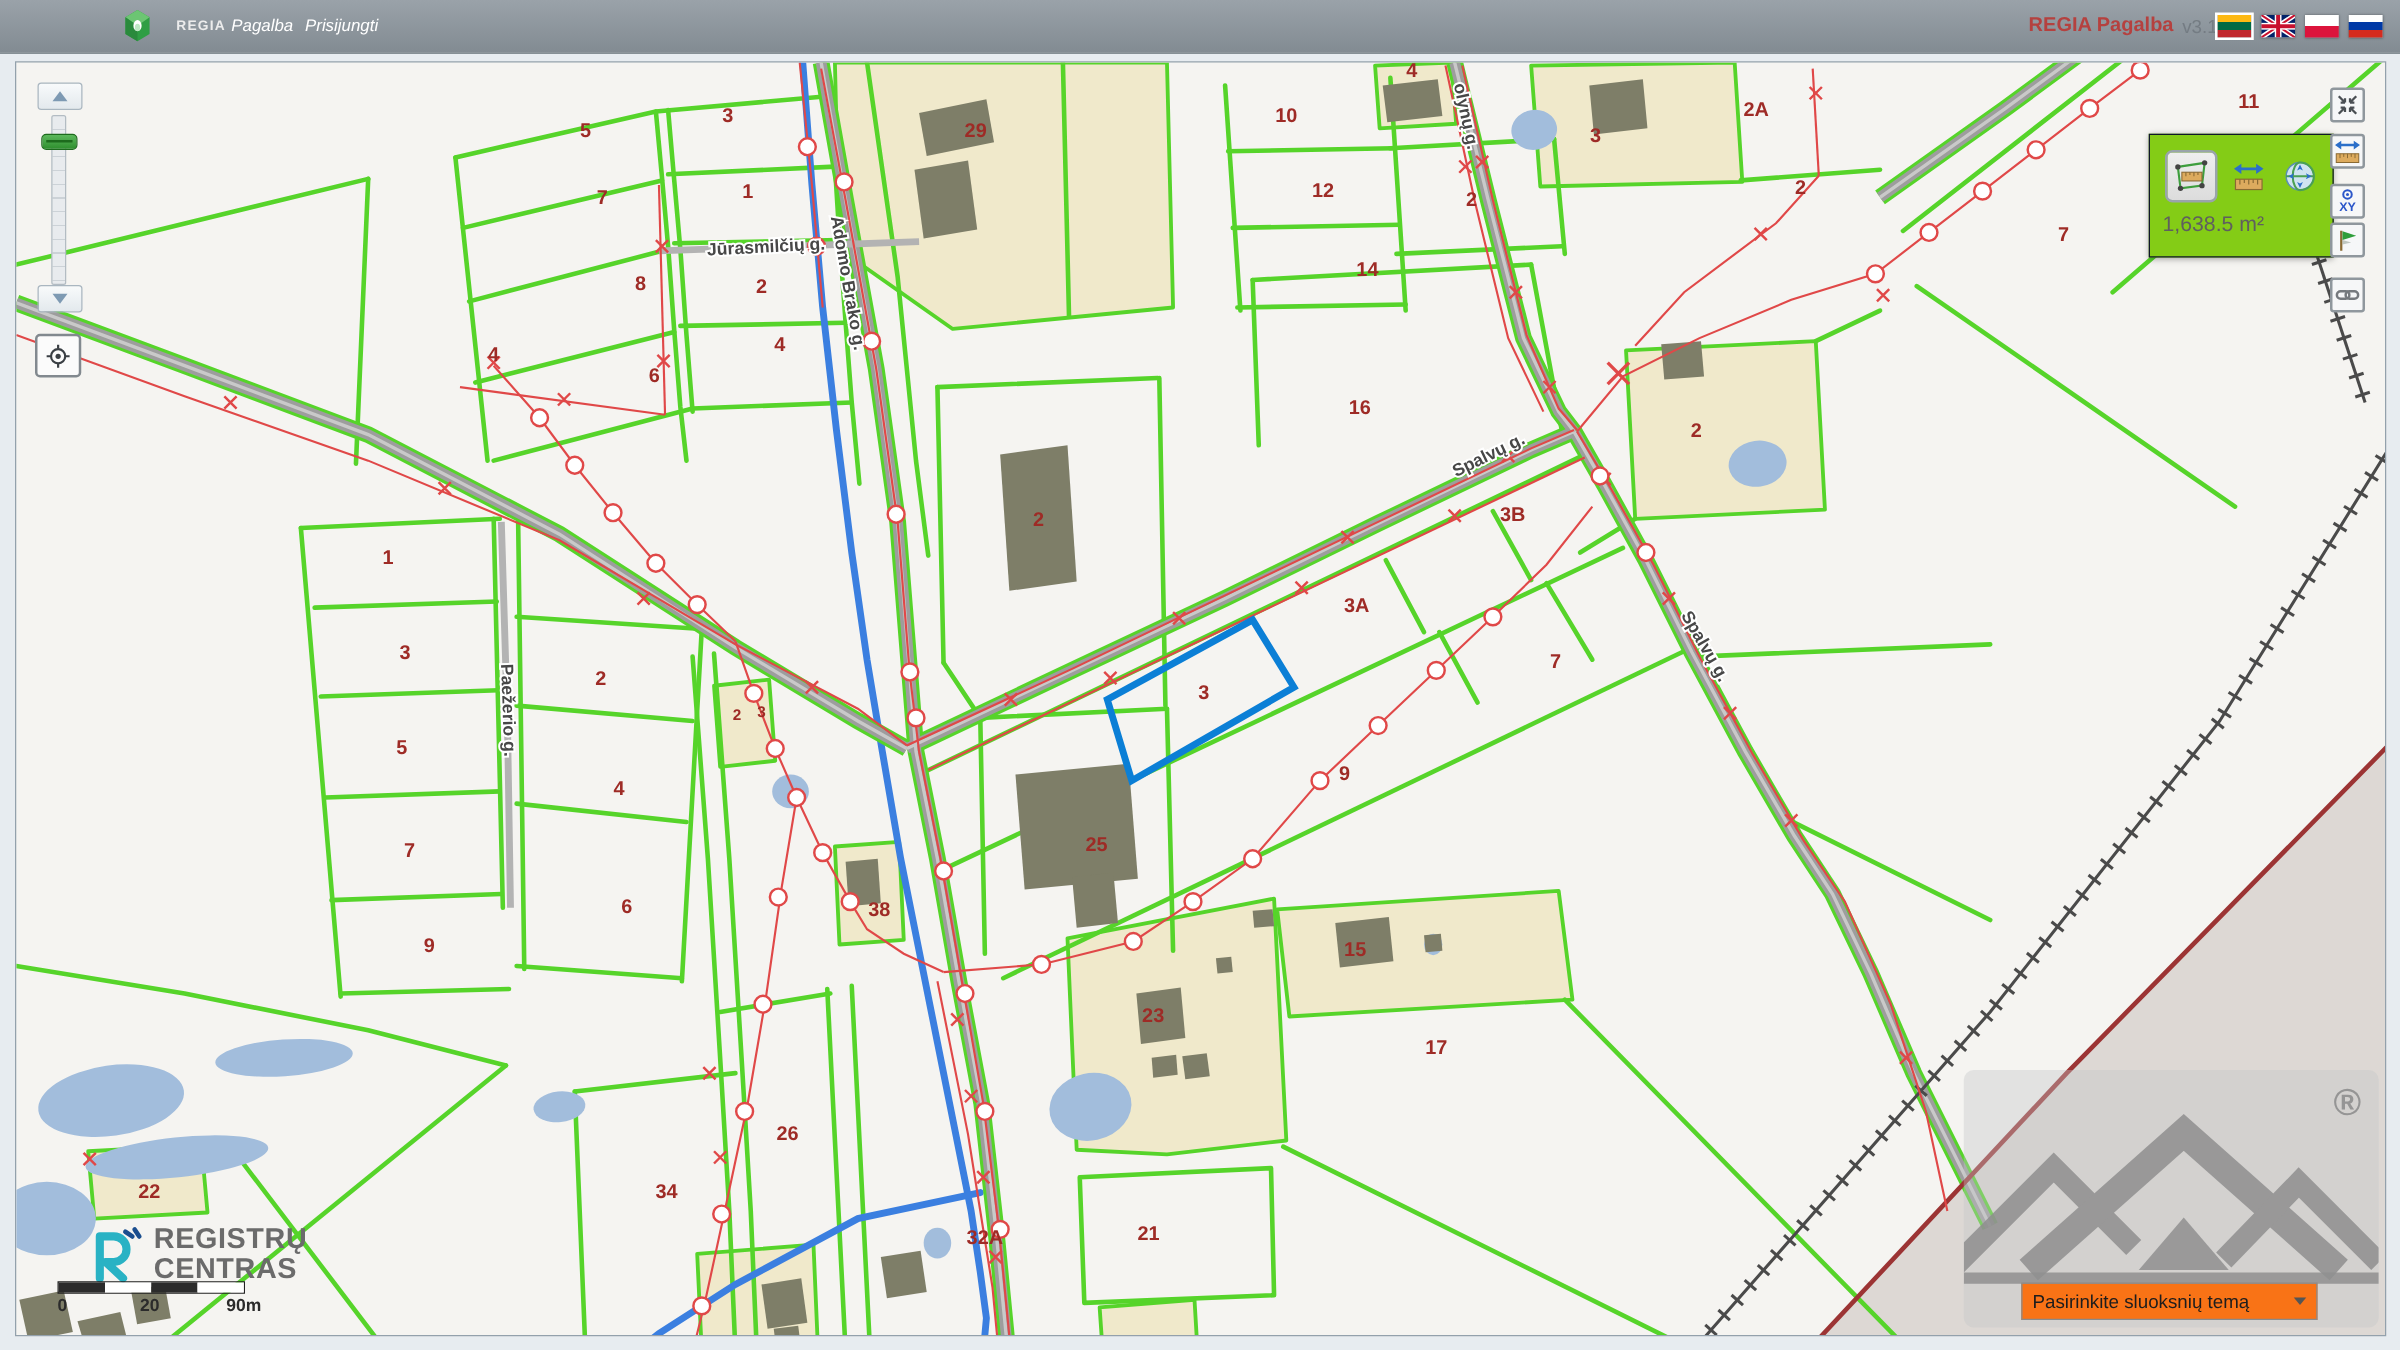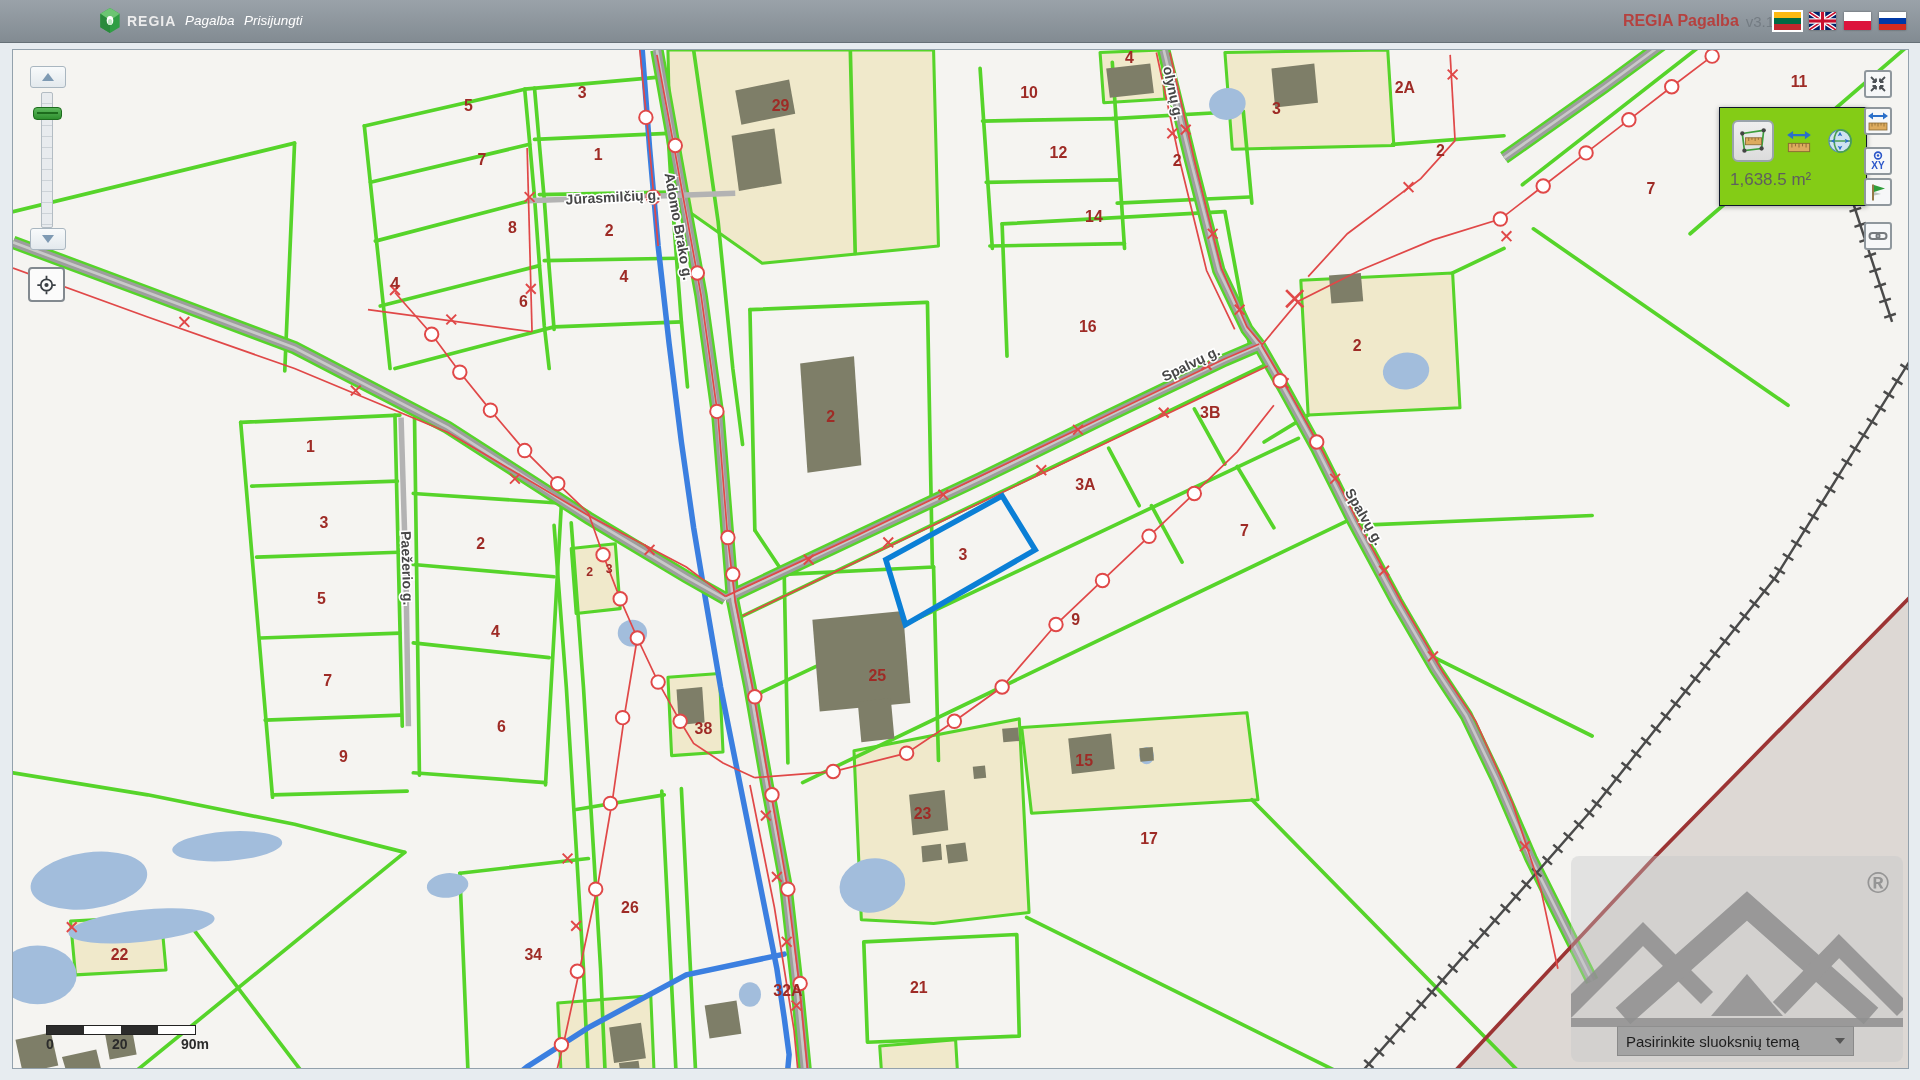--- a/index.html
+++ b/index.html
@@ -1,21 +1,21 @@
 <!DOCTYPE html>
 <html><head>
 <meta charset="utf-8">
 <style>
   html,body{margin:0;padding:0;width:1920px;height:1080px;overflow:hidden;
     background:#e7ecf0;font-family:"Liberation Sans",sans-serif;}
   
   .topbar{position:absolute;left:0;top:0;width:1920px;height:42px;
     background:linear-gradient(#9aa2a9,#828b92);border-bottom:1px solid #667077;}
   .brand{position:absolute;left:98px;top:7px;display:flex;align-items:center;cursor:pointer;}
-  .brand-text{color:#ececec;font-size:14px;font-weight:bold;letter-spacing:1px;margin-left:5px;}
+  .brand-text{color:#ececec;font-size:11px;font-weight:bold;letter-spacing:1px;margin-left:19px;}
   .menu-item{position:absolute;top:13px;color:#ffffff;font-size:13.5px;cursor:pointer;text-decoration:none;font-style:italic;}
   .menu-1{left:185px;} .menu-2{left:244px;text-align:center;}
   .tb-right{position:absolute;right:125px;top:0;height:42px;display:flex;align-items:center;}
   .app-title{font-size:16px;font-weight:bold;color:#b5413f;}
   .version{font-size:15px;color:#747c83;margin-left:7px;}
   .flags{position:absolute;right:0;top:0;height:42px;display:flex;align-items:center;gap:8px;padding-right:14px;}
   .flag{width:27px;height:18px;display:block;cursor:pointer;box-shadow:0 0 2px rgba(0,0,0,.4);}
   .flag.selected{outline:2px solid #ffffff;}
   .flag-lt{background:linear-gradient(#fdb913 33.3%,#006a44 33.3% 66.6%,#c1272d 66.6%);}
   .flag-pl{background:linear-gradient(#ffffff 50%,#dc143c 50%);}
@@ -65,21 +65,21 @@
   .sb-labels{position:relative;width:170px;height:16px;font-size:14px;font-weight:bold;color:#2b2b2b;}
   .sb-l0{position:absolute;left:0px;top:1px;} .sb-l1{position:absolute;left:66px;top:1px;}
   .sb-l2{position:absolute;left:135px;top:1px;}
   
   .rc-logo{position:absolute;left:52px;top:928px;z-index:9;display:flex;align-items:flex-start;}
   .rc-text{margin-left:6px;color:#6b6b6b;font-weight:bold;font-size:23px;line-height:24px;letter-spacing:0.5px;}
   
   .wm-panel{position:absolute;left:1558px;top:806px;width:332px;height:206px;z-index:3;
     background:rgba(195,198,200,0.38);border-radius:8px;}
   .layer-select{position:absolute;left:1604px;top:976px;width:237px;height:30px;z-index:4;
-    background:#a3a3a3;border:1px solid #8a8a8a;box-sizing:border-box;cursor:pointer;
+    background:#f97316;border:1px solid #8a8a8a;box-sizing:border-box;cursor:pointer;
     display:flex;align-items:center;padding:0 8px;}
   .layer-select .ls-text{font-size:15px;color:#1d1d1d;flex:1;white-space:nowrap;overflow:hidden;}
   .ls-arrow{width:0;height:0;border-left:5px solid transparent;border-right:5px solid transparent;
     border-top:6px solid #555;}
   .wm-art{position:absolute;left:1558px;top:806px;width:332px;height:206px;z-index:5;
     pointer-events:none;overflow:hidden;}
   .wm-reg{position:absolute;top:10px;right:14px;font-size:30px;font-weight:bold;color:#8f8f8f;opacity:.9;}
   .wm-text{position:absolute;bottom:2px;left:0;width:100%;text-align:center;font-size:46px;font-weight:bold;
     color:#8f8f8f;opacity:.88;letter-spacing:13px;white-space:nowrap;}
 </style>
@@ -582,20 +582,30 @@
         <span class="sb-seg sb-b"></span>
         <span class="sb-seg sb-w"></span>
     </div>
     <div class="sb-labels">
       <span class="sb-l0">0</span>
       <span class="sb-l1">20</span>
       <span class="sb-l2">90m</span>
     </div>
   </div>
 
+  <div class="rc-logo">
+    <svg width="52" height="52" viewBox="0 0 56 56">
+      <path d="M16,48 V12 h12 a11,11 0 0 1 0,22 h-7 l15,14" stroke="#29b2c4" stroke-width="7" fill="none" stroke-linecap="round" stroke-linejoin="round"></path>
+      <path d="M38,8 l6,4 M46,6 l4,6" stroke="#1b4e8f" stroke-width="4" stroke-linecap="round"></path>
+    </svg>
+    <div class="rc-text">
+      <div>REGISTRŲ</div>
+      <div>CENTRAS</div>
+    </div>
+  </div>
 
   <div class="wm-panel"></div>
   <div class="layer-select">
     <span class="ls-text">Pasirinkite sluoksnių temą</span>
     <span class="ls-arrow"></span>
   </div>
   <div class="wm-art">
     <svg width="332" height="166" viewBox="0 0 332 166" style="position:absolute;top:6px;left:0;">
       <g stroke="#8f8f8f" fill="none" opacity="0.85">
         <path d="M-8,152 L72,72 L136,136" stroke-width="17"></path>

